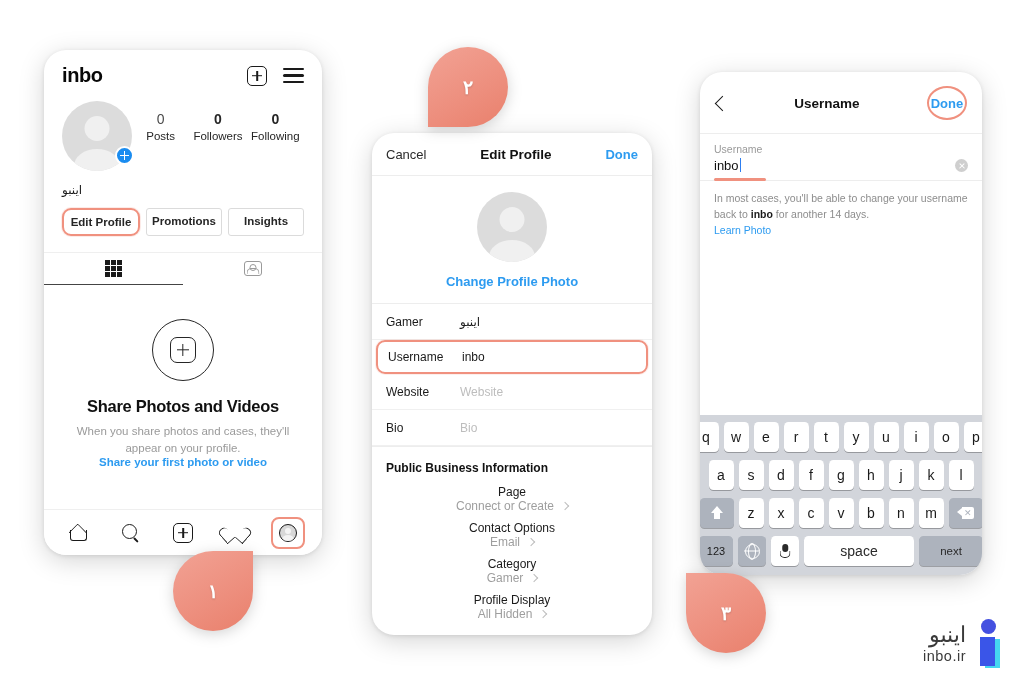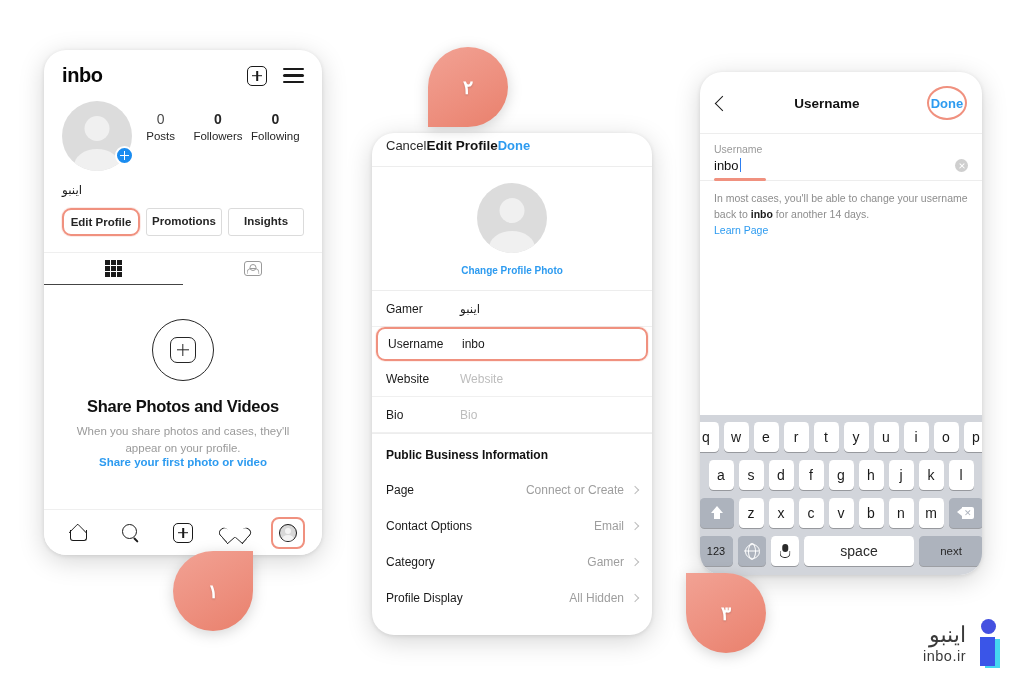--- a/index.html
+++ b/index.html
@@ -176,63 +176,63 @@
     content: ""; position: absolute; left: 50%; top: 3px; width: 6px; height: 6px;
     border-radius: 50%; background: #f4f4f4; transform: translateX(-50%);
   }
   .ic-prof::after {
     content: ""; position: absolute; left: 50%; bottom: -3.5px; width: 12px; height: 9px;
     border-radius: 50% 50% 0 0; background: #f4f4f4; transform: translateX(-50%);
   }
 
   
   .p2-bar {
-    display: flex; align-items: center; 
-    padding: 5px 14px 13px 14px; border-bottom: 1px solid #ededed;
+    display: flex; align-items: center; justify-content: space-between;
+    padding: 14px 14px 13px 14px; border-bottom: 1px solid #ededed;
   }
   .p2-cancel { font-size: 13px; color: #2b2b2b; }
   .p2-title { font-size: 13.5px; font-weight: bold; color: #121212; }
   .p2-done { font-size: 13px; font-weight: bold; color: #2d9bf0; }
 
   .p2-photo { text-align: center; padding: 16px 0 14px 0; border-bottom: 1px solid #ededed; }
   .p2-avatar {
     width: 70px; height: 70px; border-radius: 50%; background: #dcdcdc;
     margin: 0 auto; position: relative; overflow: hidden;
   }
   .p2-avatar::before {
     content: ""; position: absolute; left: 50%; top: 15px; width: 25px; height: 25px;
     border-radius: 50%; background: #f0f0f0; transform: translateX(-50%);
   }
   .p2-avatar::after {
     content: ""; position: absolute; left: 50%; bottom: -12px; width: 46px; height: 34px;
     border-radius: 50% 50% 0 0; background: #f0f0f0; transform: translateX(-50%);
   }
-  .p2-changephoto { font-size: 10px; font-weight: bold; color: #2d9bf0; margin-top: 12px; }
+  .p2-changephoto { font-size: 13px; font-weight: bold; color: #2d9bf0; margin-top: 12px; }
 
   .frow {
     display: flex; align-items: center; height: 36px; padding: 0 14px;
     border-bottom: 1px solid #f0f0f0; position: relative;
   }
   .frow-label { font-size: 12px; color: #1a1a1a; width: 74px; flex: 0 0 auto; }
   .frow-value { font-size: 12px; color: #1a1a1a; }
   .frow-value.ph { color: #bdbdbd; }
   .frow-value.rtl { direction: rtl; }
   .frow.hl {
     border: 2px solid #f0917f; border-radius: 9px; margin: 0 4px;
     padding: 0 10px; height: 34px;
     box-shadow: 0 0 0 1px rgba(240,145,127,0.15);
   }
 
   .sec-head {
     font-size: 12px; font-weight: bold; color: #121212;
     padding: 14px 14px 10px 14px; border-top: 1px solid #ededed;
   }
   .lrow {
-    display: flex; align-items: center; justify-content: space-between;
-    height: 36px; padding: 0 14px;
+    display: flex; align-items: center; 
+    height: 36px; padding: 0 14px; flex-direction: column;
   }
   .lrow-label { font-size: 12px; color: #1a1a1a; }
   .lrow-right { display: flex; align-items: center; gap: 8px; }
   .lrow-value { font-size: 12px; color: #9e9e9e; }
   .chev {
     width: 6px; height: 6px; border-right: 1.4px solid #bdbdbd;
     border-top: 1.4px solid #bdbdbd; transform: rotate(45deg);
   }
 
   
@@ -530,21 +530,21 @@
     <div class="p3-field">
       <div class="p3-field-label">Username</div>
       <div class="p3-input-row">
         <div class="p3-input-val"><span>inbo</span><span class="p3-caret"></span></div>
         <div class="p3-clear"></div>
       </div>
       <div class="p3-underline"></div>
     </div>
 
     <div class="p3-note"><span>In most cases, you'll be able to change your username back to </span><b>inbo</b><span> for another 14 days.</span></div>
-    <div class="p3-learn">Learn Page</div>
+    <div class="p3-learn">Learn Photo</div>
 
     <div class="kb">
       <div class="kb-row">
         <div class="key">q</div>
         <div class="key">w</div>
         <div class="key">e</div>
         <div class="key">r</div>
         <div class="key">t</div>
         <div class="key">y</div>
         <div class="key">u</div>

